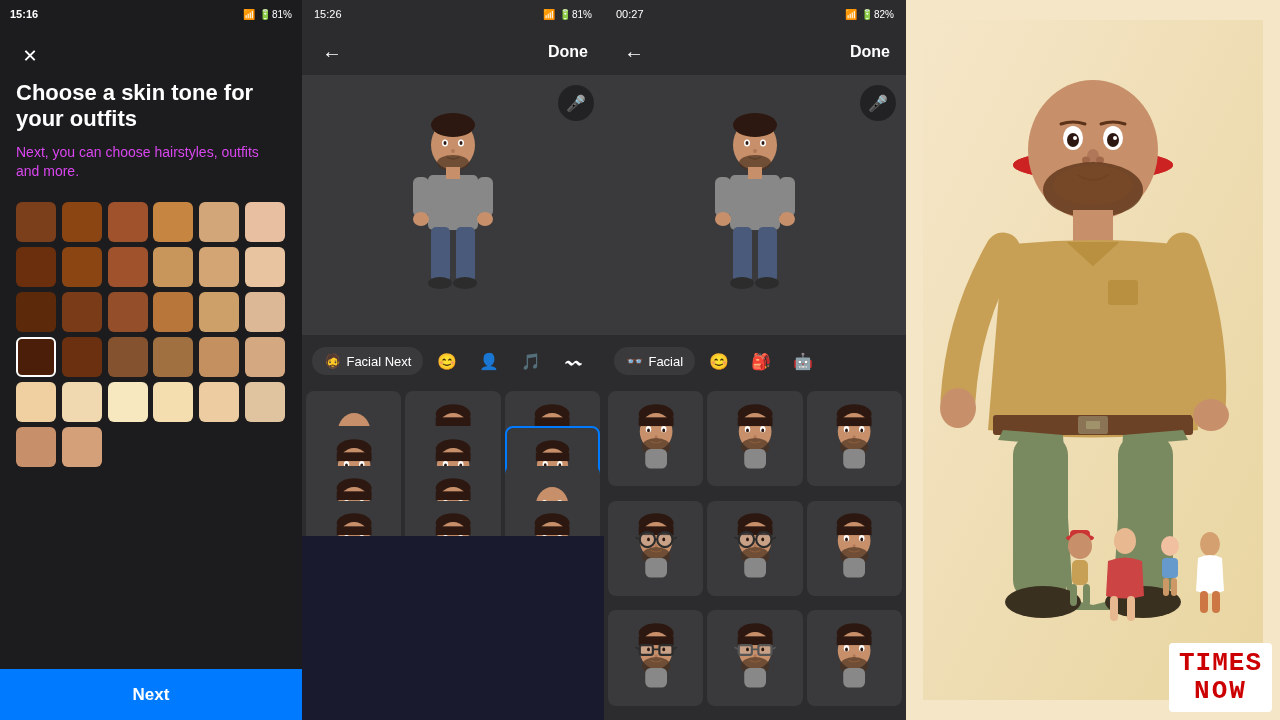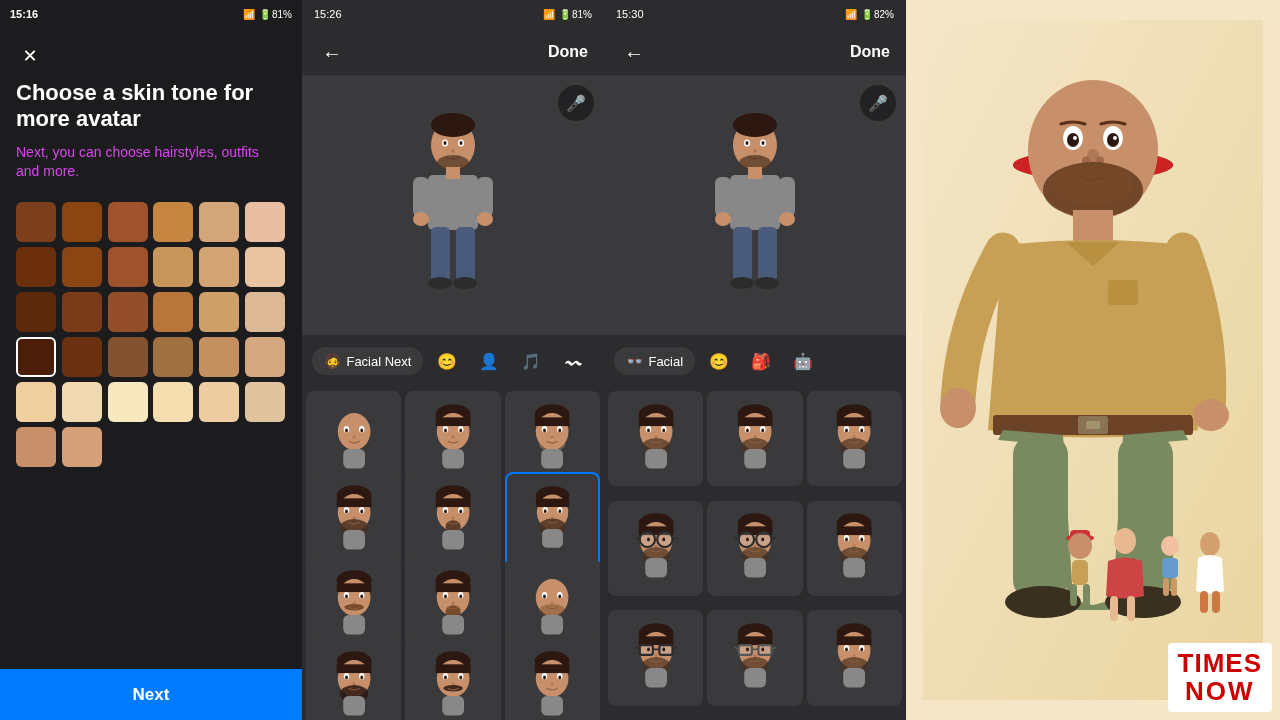--- a/index.html
+++ b/index.html
@@ -99,21 +99,21 @@
       border: none;
       cursor: pointer;
       display: flex;
       align-items: center;
       justify-content: center;
     }
 
     
     .panel-facial {
       width: 302px;
-      height: 720px;
+      height: 536px;
       background: #84cc16;
       display: flex;
       flex-direction: column;
     }
 
     
     .panel-eyewear {
       width: 302px;
       height: 720px;
       background: #2c2c2e;
@@ -280,20 +280,21 @@
     .times-now-logo {
       position: absolute;
       bottom: 10px;
       right: 10px;
       background: white;
       border-radius: 4px;
       padding: 4px 8px;
       display: flex;
       align-items: center;
       justify-content: center;
+      font-family: Liberation Mono, monospace;
     }
 
     .mini-characters {
       position: absolute;
       bottom: 80px;
       right: 80px;
     }
   </style>
 </head>
 <body>
@@ -301,21 +302,21 @@
 <div class="panel-skin">
   <div class="status-bar">
     <span class="status-bar-left">15:16</span>
     <div class="status-icons">
       <span>📶</span>
       <span>🔋81%</span>
     </div>
   </div>
   <div class="skin-content">
     <div class="close-btn">✕</div>
-    <div class="skin-title">Choose a skin tone for more avatar</div>
+    <div class="skin-title">Choose a skin tone for your outfits</div>
     <div class="skin-subtitle">Next, you can choose hairstyles, outfits and more.</div>
     <div class="color-grid" id="colorGrid">
     <div class="color-swatch" style="background-color: rgb(123, 63, 28);"></div>
         <div class="color-swatch" style="background-color: rgb(139, 69, 19);"></div>
         <div class="color-swatch" style="background-color: rgb(160, 82, 45);"></div>
         <div class="color-swatch" style="background-color: rgb(198, 134, 66);"></div>
         <div class="color-swatch" style="background-color: rgb(210, 166, 121);"></div>
         <div class="color-swatch" style="background-color: rgb(232, 191, 160);"></div>
         <div class="color-swatch" style="background-color: rgb(107, 47, 14);"></div>
         <div class="color-swatch" style="background-color: rgb(139, 69, 19);"></div>
@@ -600,21 +601,21 @@
 
       <path d="M25 37 Q30 40 35 37" stroke="#8B5E3C" stroke-width="1" fill="none"></path>
       <rect x="20" y="44" width="20" height="18" rx="5" fill="#888"></rect>
     </svg>
       </div>
     </div>
 </div>
 
 <div class="panel-eyewear">
   <div class="panel-status">
-    <span>15:30</span>
+    <span>00:27</span>
     <div style="display:flex;gap:4px;font-size:10px;">
       <span>📶</span>
       <span>🔋82%</span>
     </div>
   </div>
   <div class="panel-header">
     <div class="back-btn">←</div>
     <div class="done-btn">Done</div>
   </div>
   <div class="avatar-preview">

